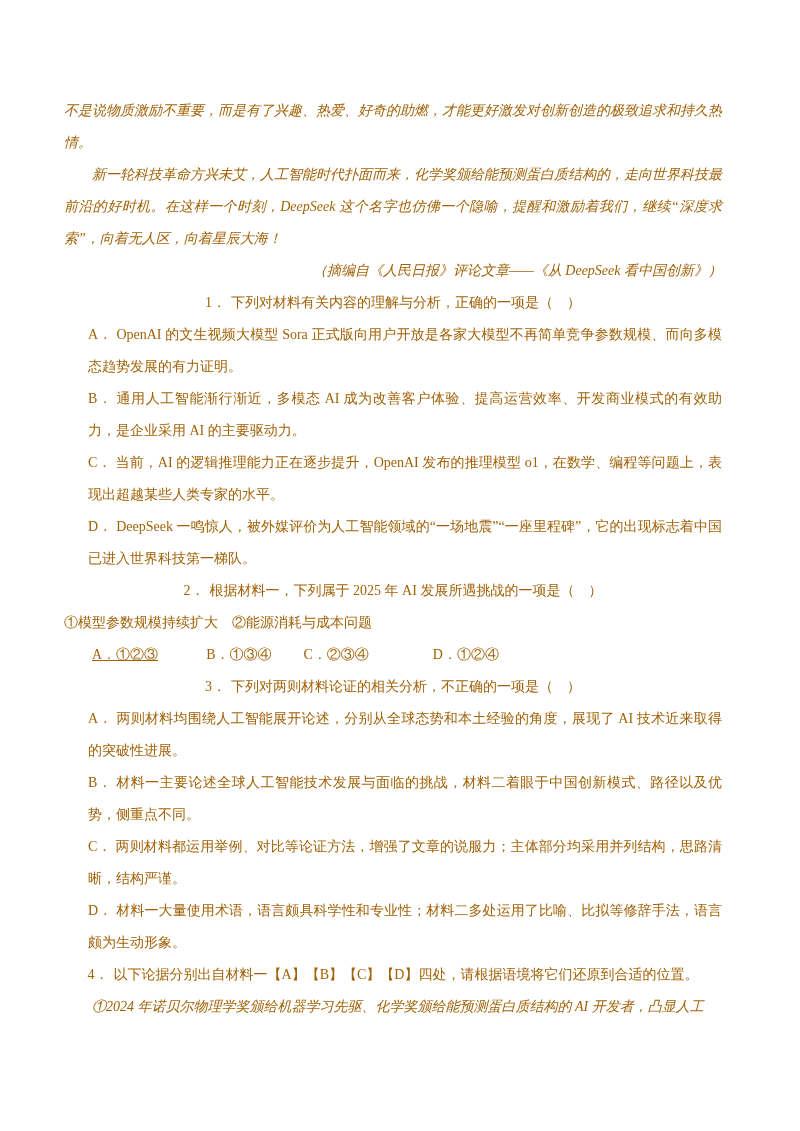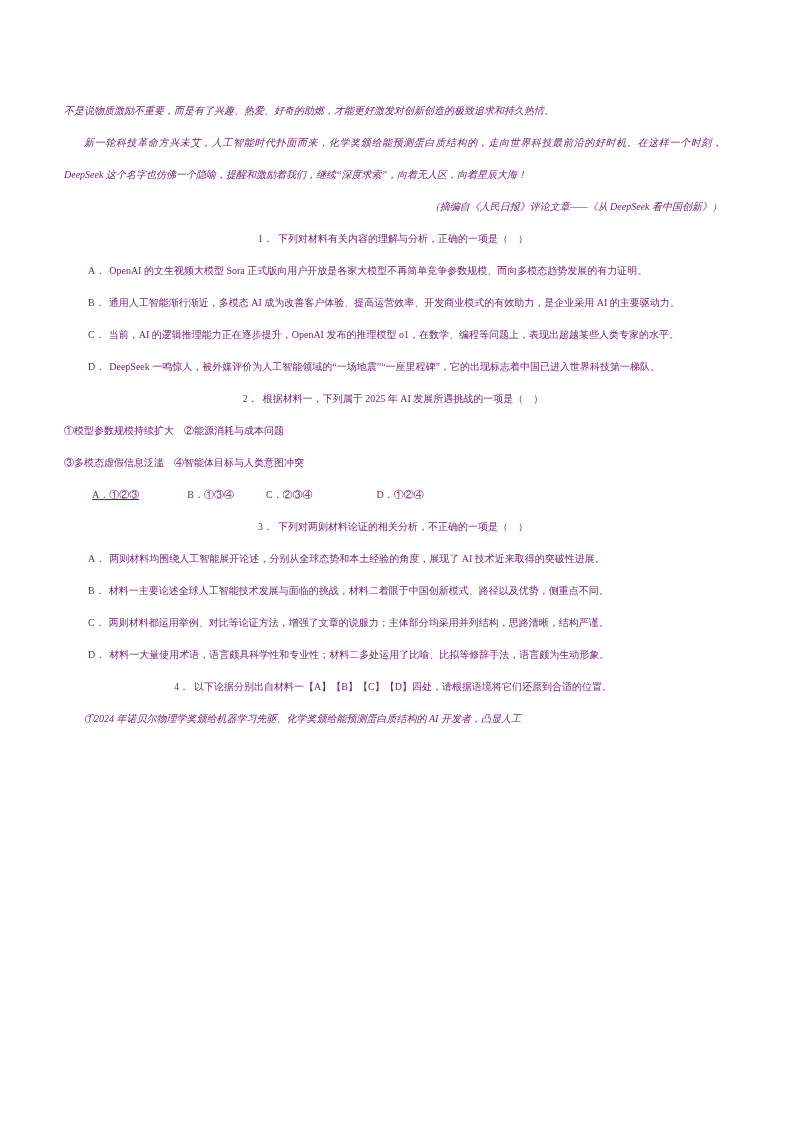--- a/index.html
+++ b/index.html
@@ -6,23 +6,23 @@
   .page {
     position: relative;
     width: 800px;
     height: 1131px;
     background: #ffffff;
     overflow: hidden;
   }
   .content {
     padding: 95px 78px 0 64px;
     font-family: "Liberation Serif", "DejaVu Serif", serif;
-    font-size: 10px;
+    font-size: 14px;
     line-height: 32px;
-    color: #701a75;
+    color: #a16207;
   }
   p { margin: 0; text-align: justify; }
   
   .kai { font-style: italic; }
   .indent { text-indent: 2em; }
   .attribution { text-align: right; }
   .stem { text-align: center; }
   .q-num { margin-right: 5px; }
   .option { padding-left: 24px; }
   .opt-label { margin-right: 4px; }
@@ -46,21 +46,20 @@
       <p class="stem"><span class="q-num">1．</span><span>下列对材料有关内容的理解与分析，正确的一项是（　）</span></p>
       <p class="option"><span class="opt-label">A．</span><span>OpenAI 的文生视频大模型 Sora 正式版向用户开放是各家大模型不再简单竞争参数规模、而向多模态趋势发展的有力证明。</span></p>
       <p class="option"><span class="opt-label">B．</span><span>通用人工智能渐行渐近，多模态 AI 成为改善客户体验、提高运营效率、开发商业模式的有效助力，是企业采用 AI 的主要驱动力。</span></p>
       <p class="option"><span class="opt-label">C．</span><span>当前，AI 的逻辑推理能力正在逐步提升，OpenAI 发布的推理模型 o1，在数学、编程等问题上，表现出超越某些人类专家的水平。</span></p>
       <p class="option"><span class="opt-label">D．</span><span>DeepSeek 一鸣惊人，被外媒评价为人工智能领域的“一场地震”“一座里程碑”，它的出现标志着中国已进入世界科技第一梯队。</span></p>
     </div>
 
     <div>
       <p class="stem"><span class="q-num">2．</span><span>根据材料一，下列属于 2025 年 AI 发展所遇挑战的一项是（　）</span></p>
       <p>①模型参数规模持续扩大　②能源消耗与成本问题</p>
-      <p>③多模态虚假信息泛滥　④智能体目标与人类意图冲突</p>
       <p class="choices"><span class="choice c1">A．①②③</span><span class="choice c2">B．①③④</span><span class="choice c3">C．②③④</span><span class="choice">D．①②④</span></p>
     </div>
 
     <div>
       <p class="stem"><span class="q-num">3．</span><span>下列对两则材料论证的相关分析，不正确的一项是（　）</span></p>
       <p class="option"><span class="opt-label">A．</span><span>两则材料均围绕人工智能展开论述，分别从全球态势和本土经验的角度，展现了 AI 技术近来取得的突破性进展。</span></p>
       <p class="option"><span class="opt-label">B．</span><span>材料一主要论述全球人工智能技术发展与面临的挑战，材料二着眼于中国创新模式、路径以及优势，侧重点不同。</span></p>
       <p class="option"><span class="opt-label">C．</span><span>两则材料都运用举例、对比等论证方法，增强了文章的说服力；主体部分均采用并列结构，思路清晰，结构严谨。</span></p>
       <p class="option"><span class="opt-label">D．</span><span>材料一大量使用术语，语言颇具科学性和专业性；材料二多处运用了比喻、比拟等修辞手法，语言颇为生动形象。</span></p>
     </div>

